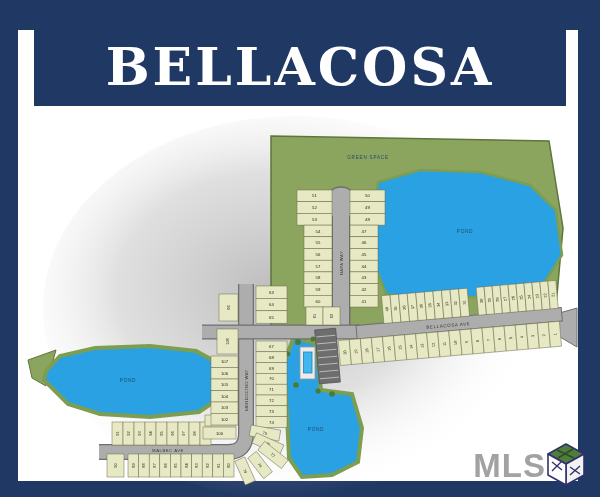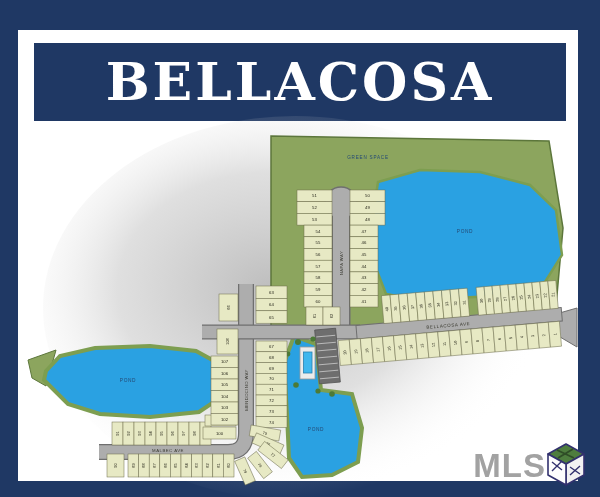--- a/index.html
+++ b/index.html
@@ -2,21 +2,21 @@
 <html><head>
 <meta charset="utf-8">
 <style>
   html,body{margin:0;padding:0;}
   body{
     width:600px;height:497px;position:relative;overflow:hidden;
     background:#1f3864;font-family:"Liberation Sans",sans-serif;
   }
   .page{position:absolute;left:18px;top:30px;width:560px;height:451px;background:#ffffff;}
   .banner{
-    position:absolute;left:34px;top:43px;width:532px;height:78px;background:#1f3864;
+    position:absolute;left:34px;top:28px;width:532px;height:78px;background:#1f3864;
     display:flex;align-items:center;justify-content:center;
   }
   .banner .title{
     color:#ffffff;font-family:"DejaVu Serif",serif;font-weight:bold;
     font-size:52px;letter-spacing:3px;line-height:1;
   }
   svg.map{position:absolute;left:0;top:0;width:600px;height:497px;}
   text{font-family:"Liberation Sans",sans-serif;}
 </style>
 </head>

